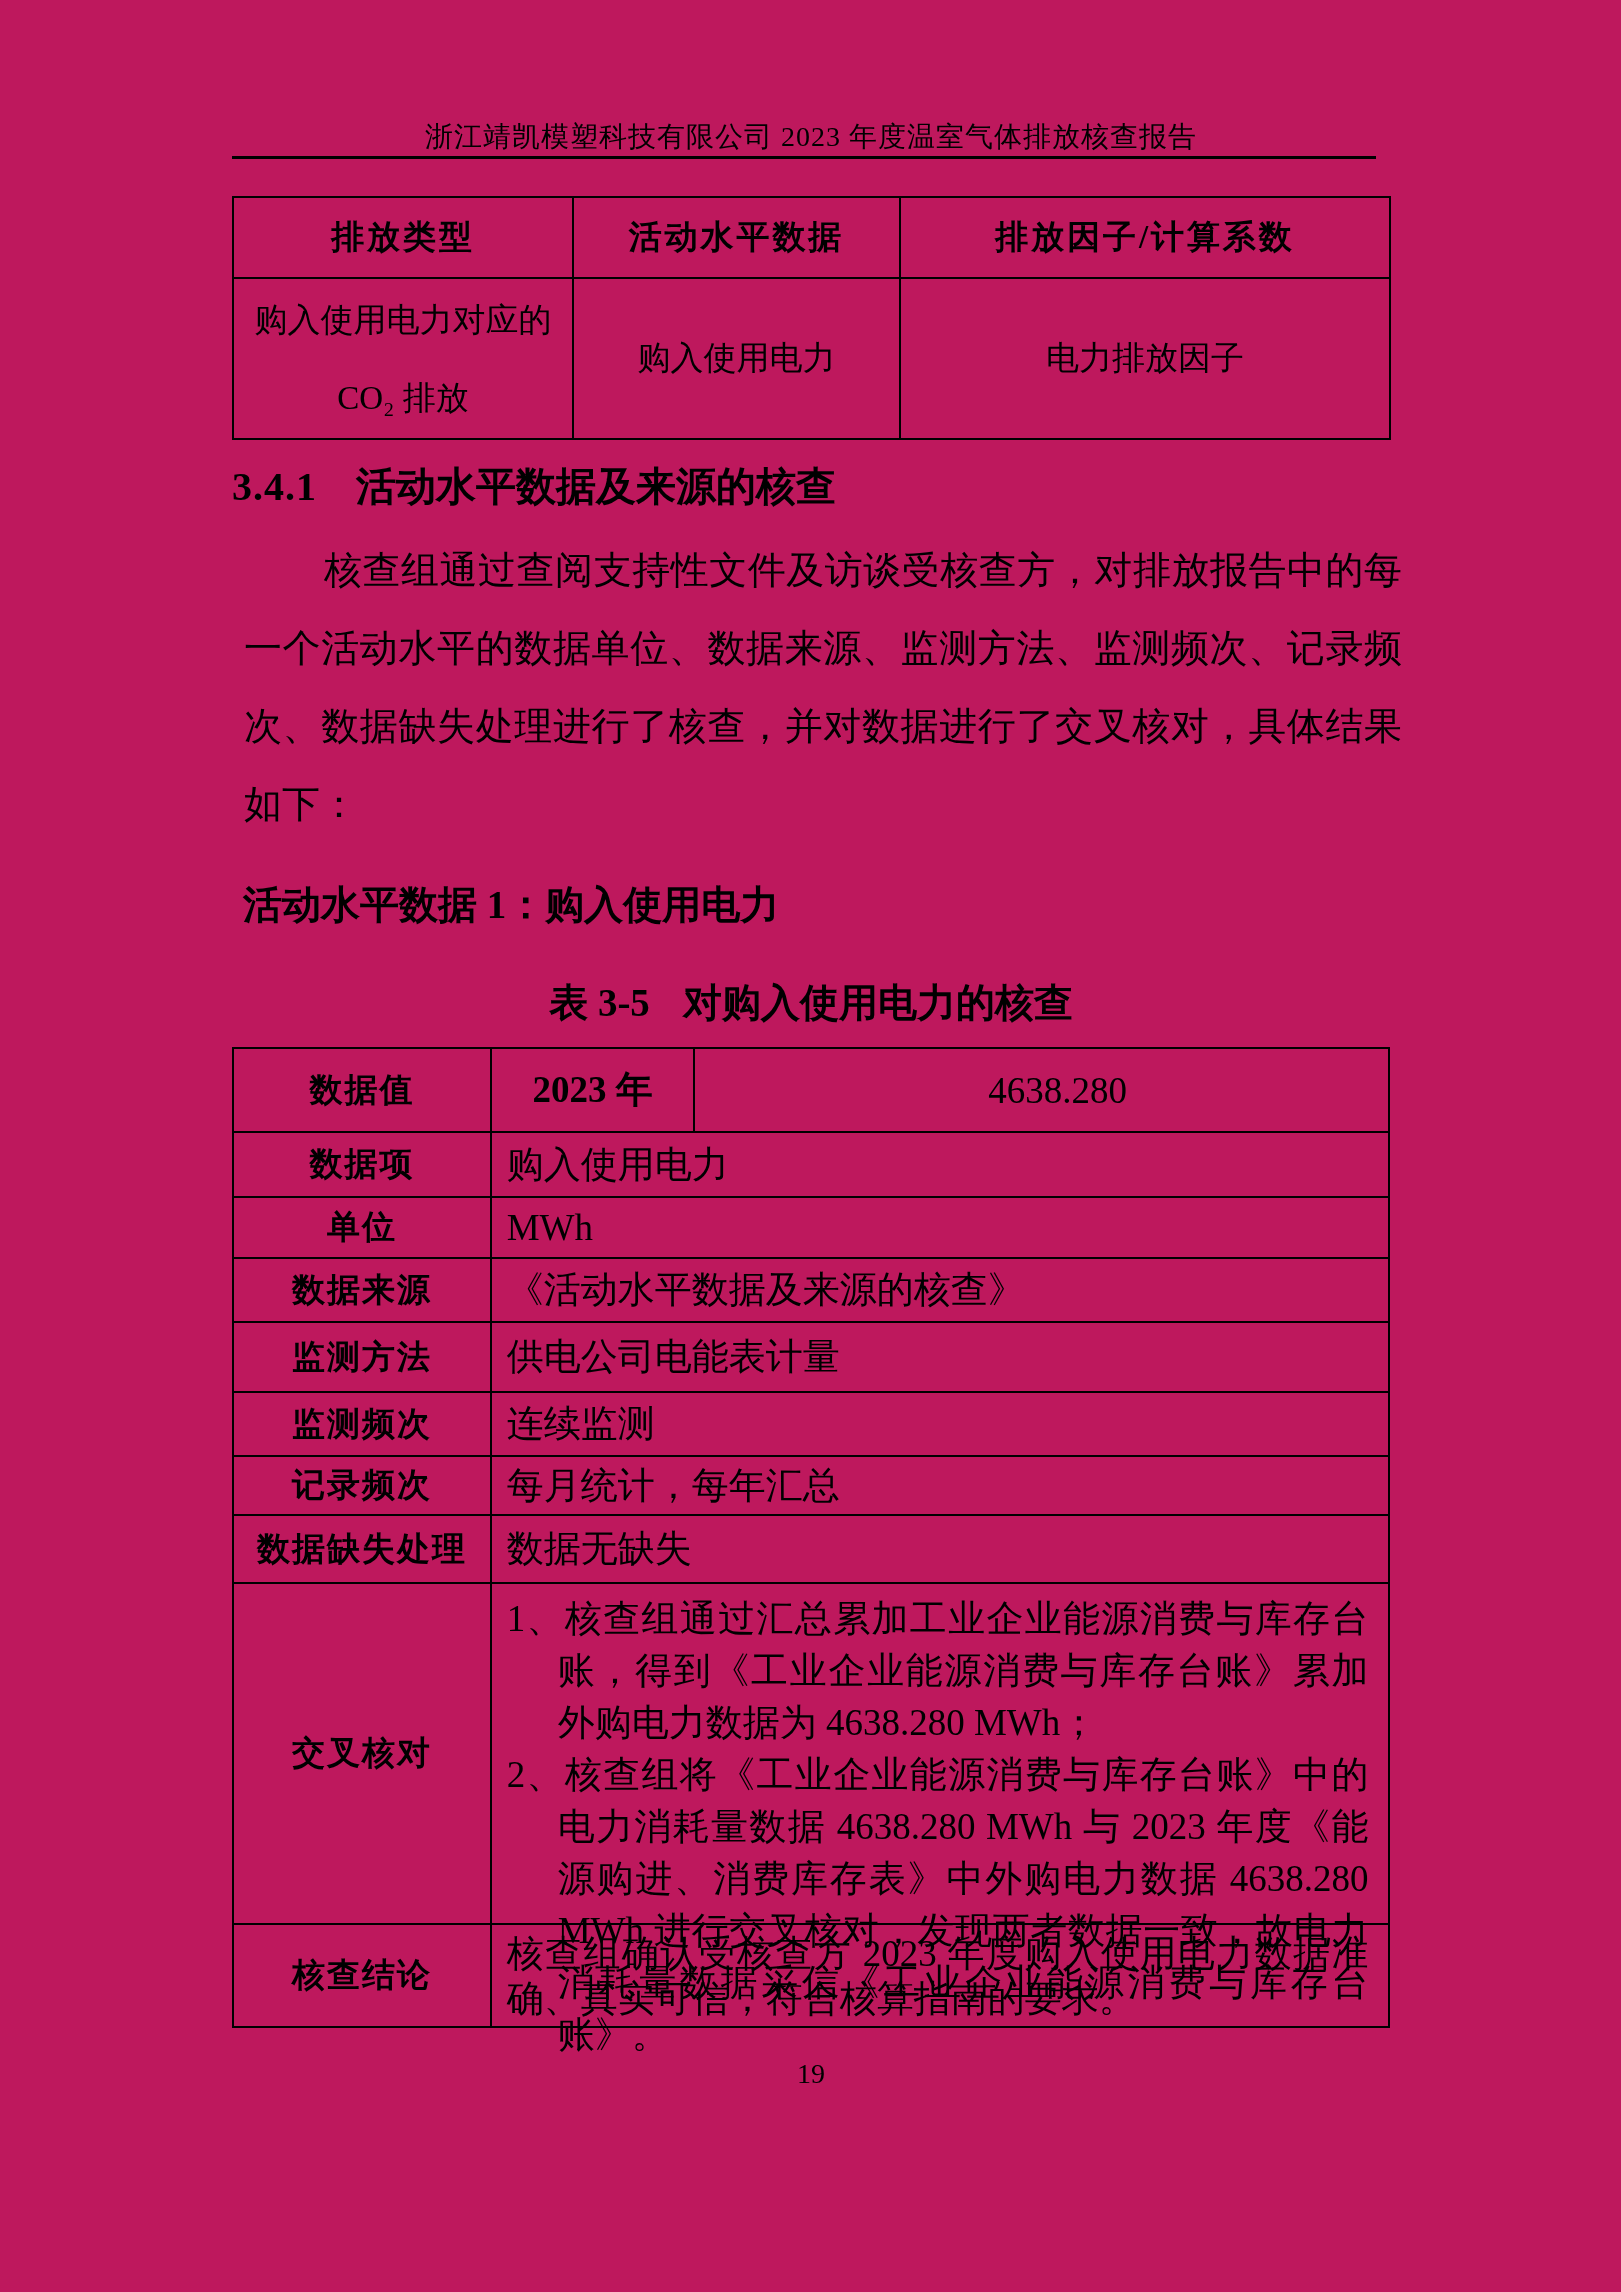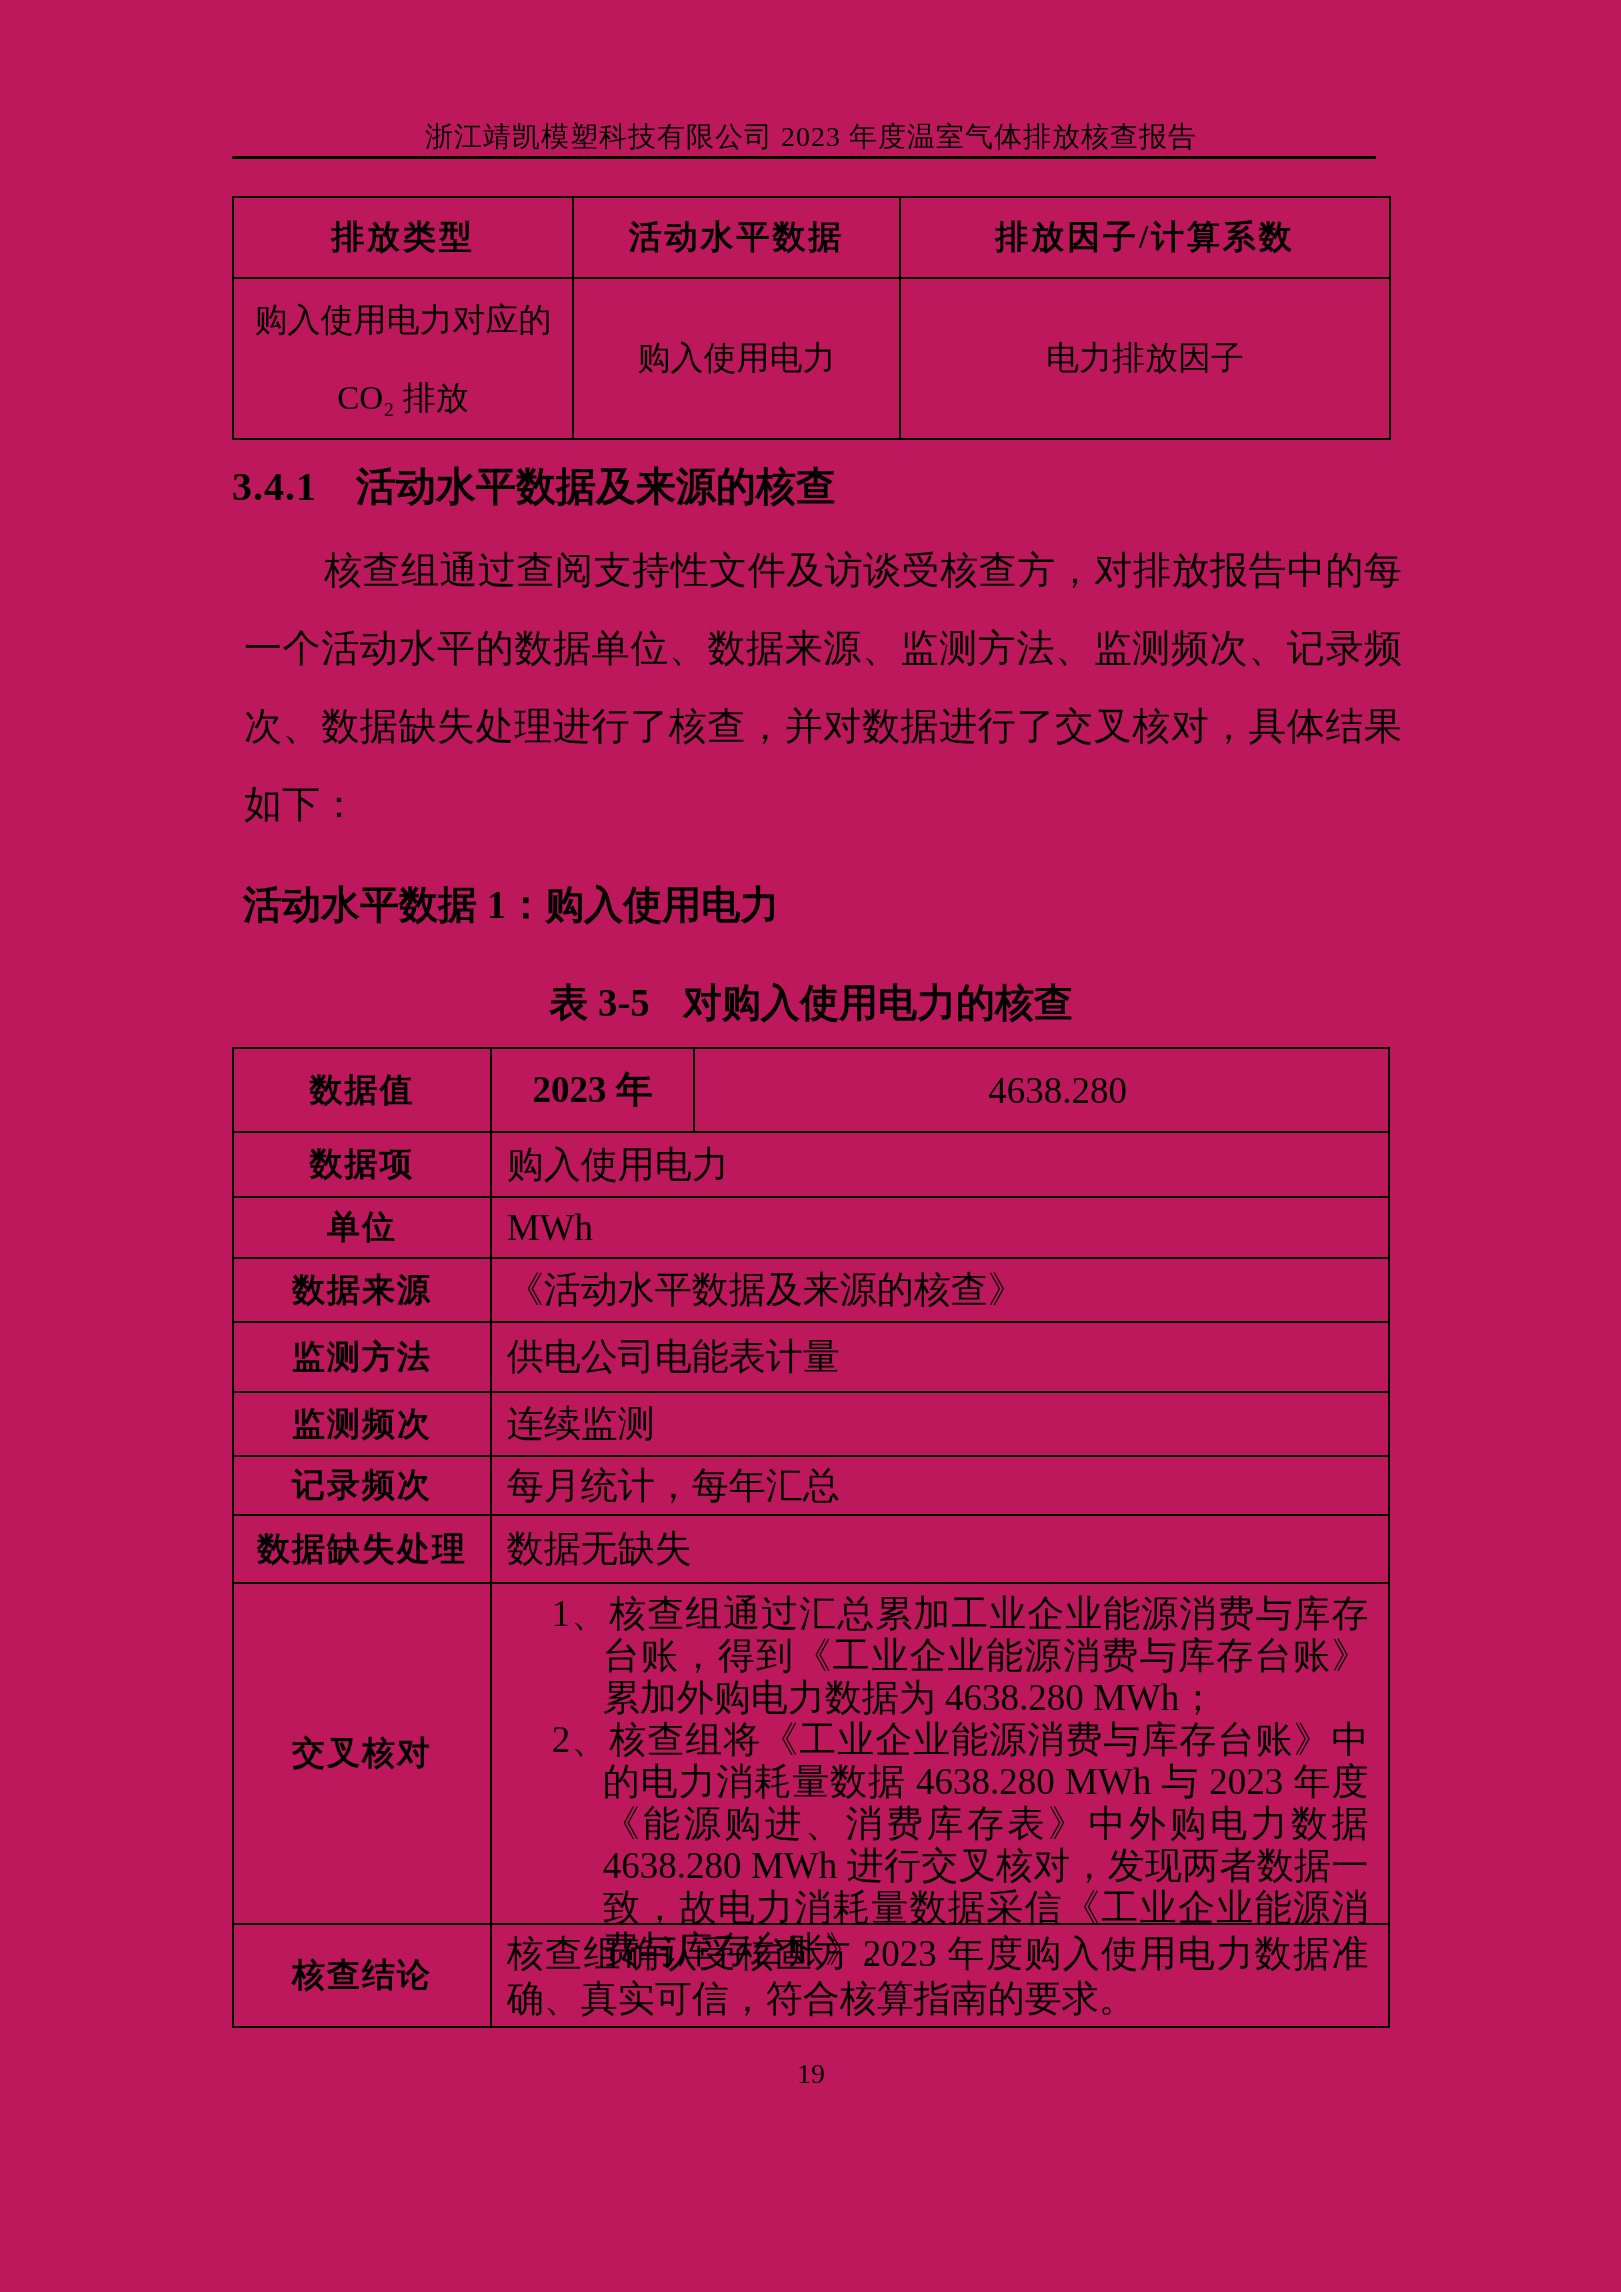--- a/index.html
+++ b/index.html
@@ -76,21 +76,21 @@
     flex:1; display:flex; align-items:center; justify-content:center;
     font-size:37px;
     padding-left:32px;
   }
   .t2value {
     flex:1; display:flex; align-items:center;
     padding:0 19.6px 0 14.7px; font-size:37px;
   }
   .t2block {
     flex:1; padding:8.8px 19.6px 0 14.7px;
-    font-size:37px; line-height:42px; text-align:justify;margin-left:45px;
+    font-size:37px; line-height:52px; text-align:justify;
   }
   .xitem { padding-left:51px; text-indent:-51px; margin:0; }
   .t2conc {
     flex:1; display:flex; align-items:center;
     padding:0 19.6px 0 14.7px;
   }
   .t2conc-inner { font-size:37px; line-height:45px; text-align:justify; }
   
   .page-num {
     position:absolute; top:2058px; left:232px; width:1158px;

